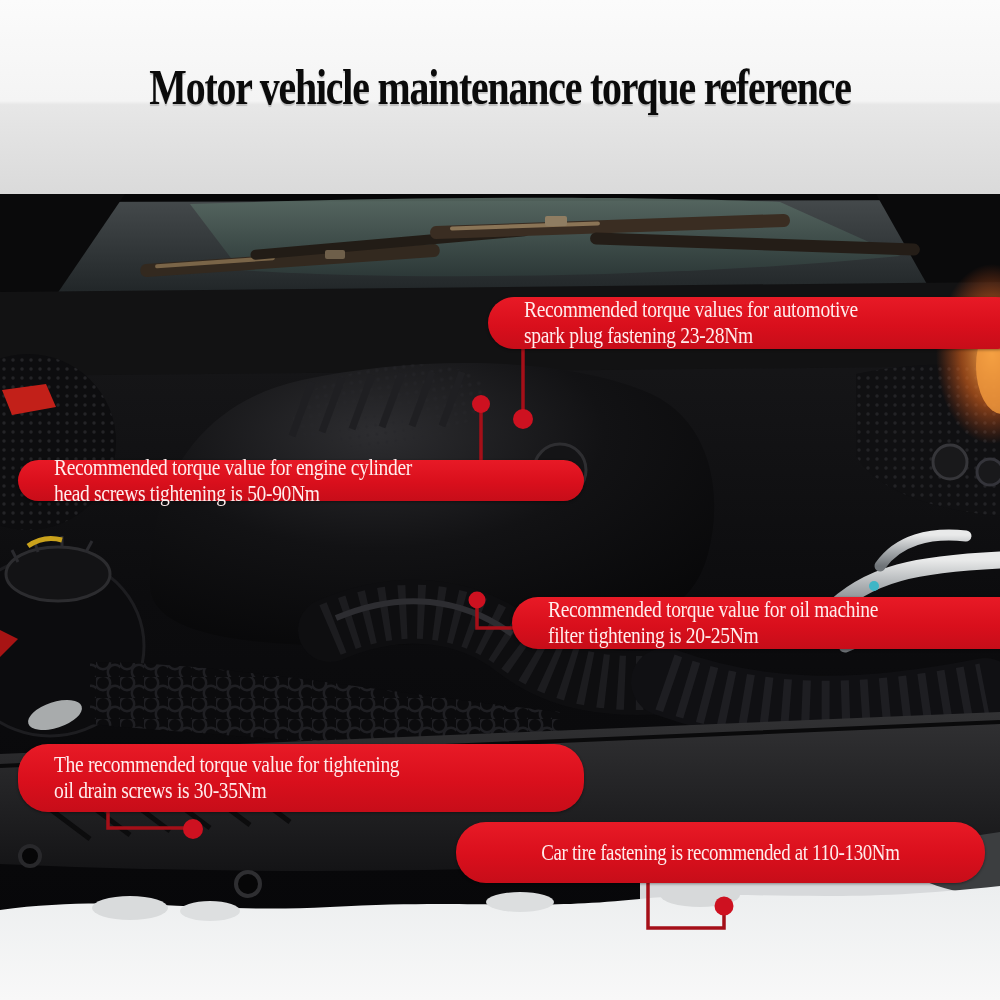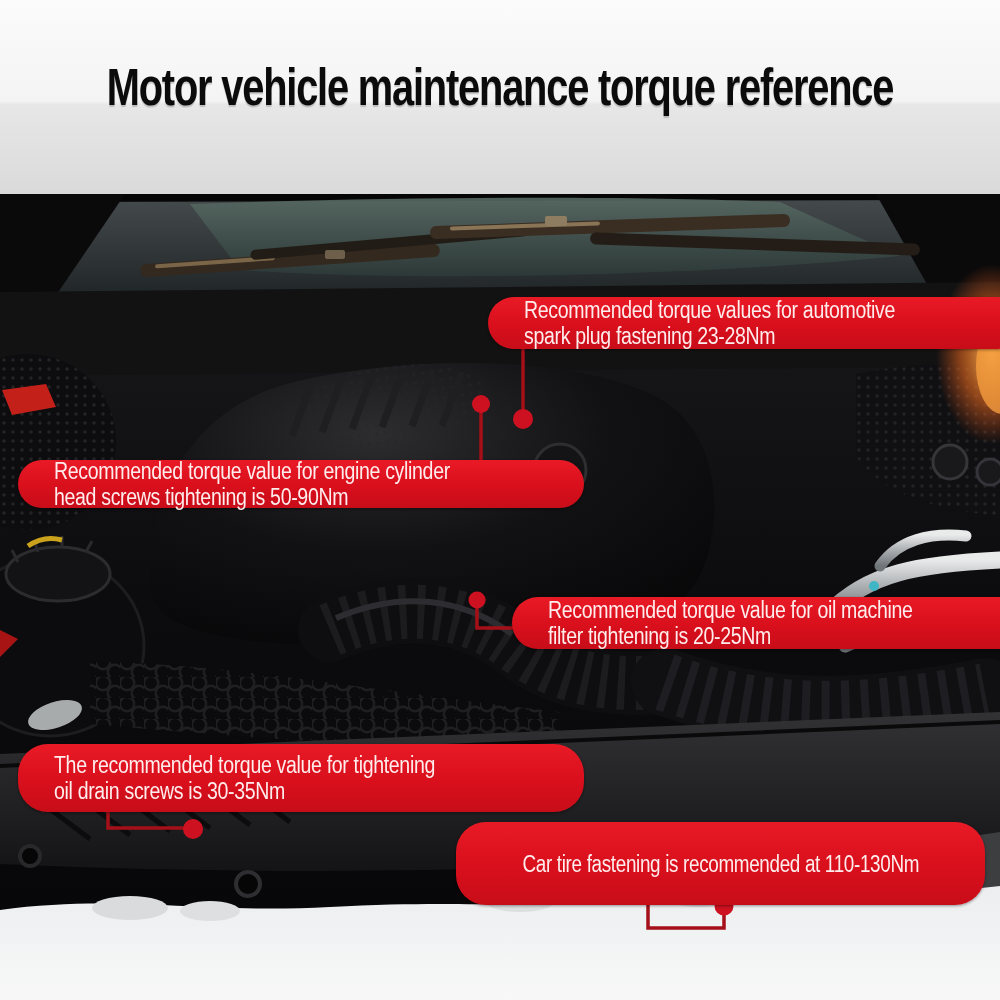--- a/index.html
+++ b/index.html
@@ -1,18 +1,18 @@
 <!DOCTYPE html>
 <html><head>
 <meta charset="utf-8">
 <style>
   html,body{margin:0;padding:0;background:#fff;}
   .canvas{
     position:relative;width:1000px;height:1000px;overflow:hidden;
-    font-family:Liberation Sans, sans-serif;background:#0a0a0a;
+    font-family:Liberation Serif, serif;background:#0a0a0a;
   }
   
   .header{
     position:absolute;left:0;top:0;width:1000px;height:194px;z-index:6;
     background:linear-gradient(180deg,#fbfbfb 0%,#f4f4f4 52%,#e7e7e7 54%,#dadada 100%);
   }
   .title{
     position:absolute;left:50%;top:58px;margin:0;white-space:nowrap;
     transform:translateX(-50%) scaleX(0.78);transform-origin:center;
     font-size:51px;font-weight:700;letter-spacing:-1.5px;color:#0b0b0b;
@@ -29,24 +29,24 @@
     position:absolute;z-index:4;border-radius:30px;color:#ffecec;
     background:linear-gradient(180deg,#e81a26 0%,#d90f1c 55%,#c70d19 100%);
     display:flex;flex-direction:column;justify-content:center;
     padding:0 24px 0 36px;box-shadow:0 1px 3px rgba(0,0,0,.4);
   }
   .callout .line{
     font-size:23px;line-height:26px;letter-spacing:-0.4px;white-space:nowrap;
     transform:scaleX(0.85);transform-origin:left center;
   }
   .c1{left:488px;top:297px;width:474px;height:52px;}
-  .c2{left:18px;top:460px;width:506px;height:48px;}
+  .c2{left:18px;top:460px;width:506px;height:41px;}
   .c3{left:512px;top:597px;width:473px;height:52px;}
   .c4{left:18px;top:744px;width:506px;height:68px;}
-  .c5{left:456px;top:822px;width:489px;height:51px;align-items:center;padding:16px 20px;}
+  .c5{left:456px;top:822px;width:489px;height:51px;align-items:center;padding:5px 20px;}
   .c5 .line{transform:scaleX(0.82);transform-origin:center;}
 </style>
 </head>
 <body>
 
 <div class="canvas">
 
   <div class="photo">
     <svg width="1000" height="806" viewBox="0 0 1000 806">
       <defs>

